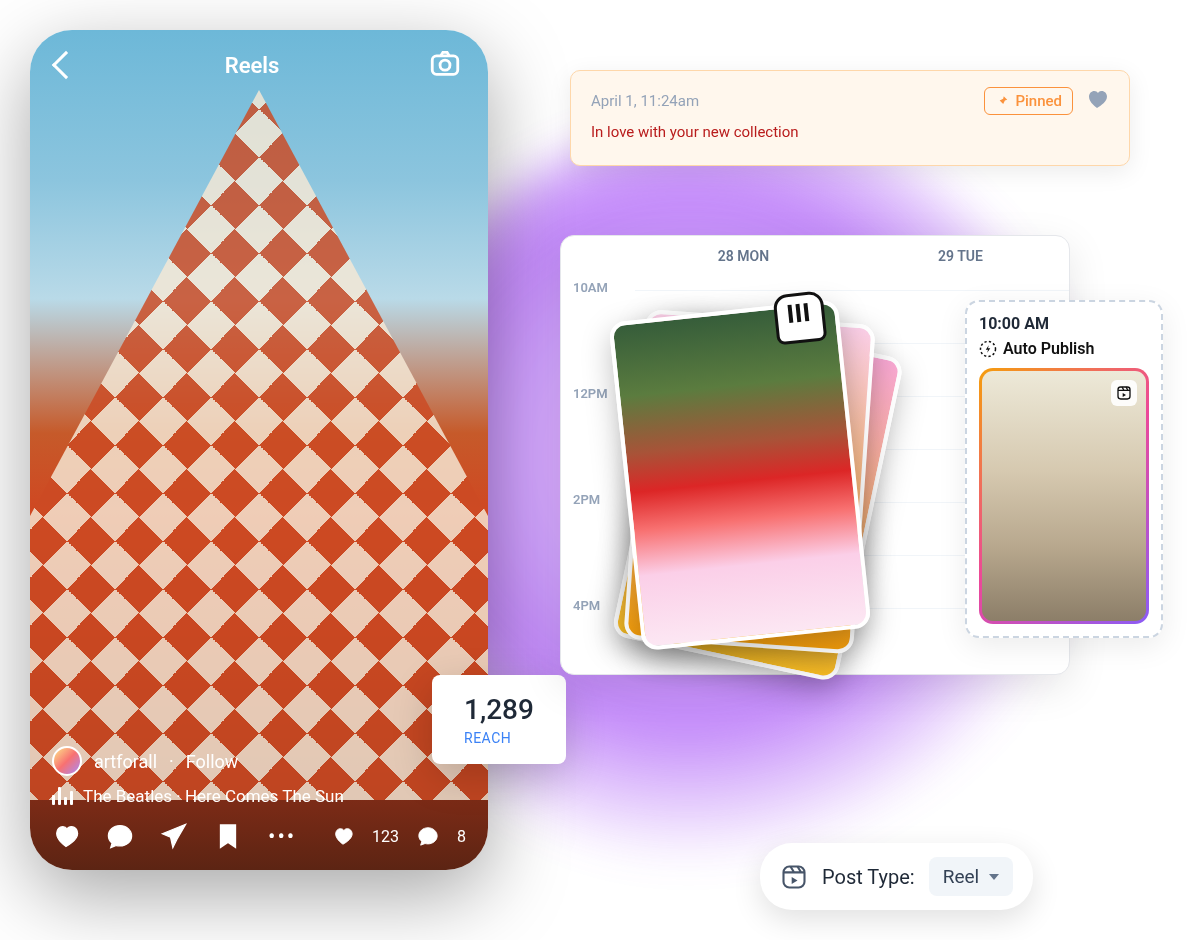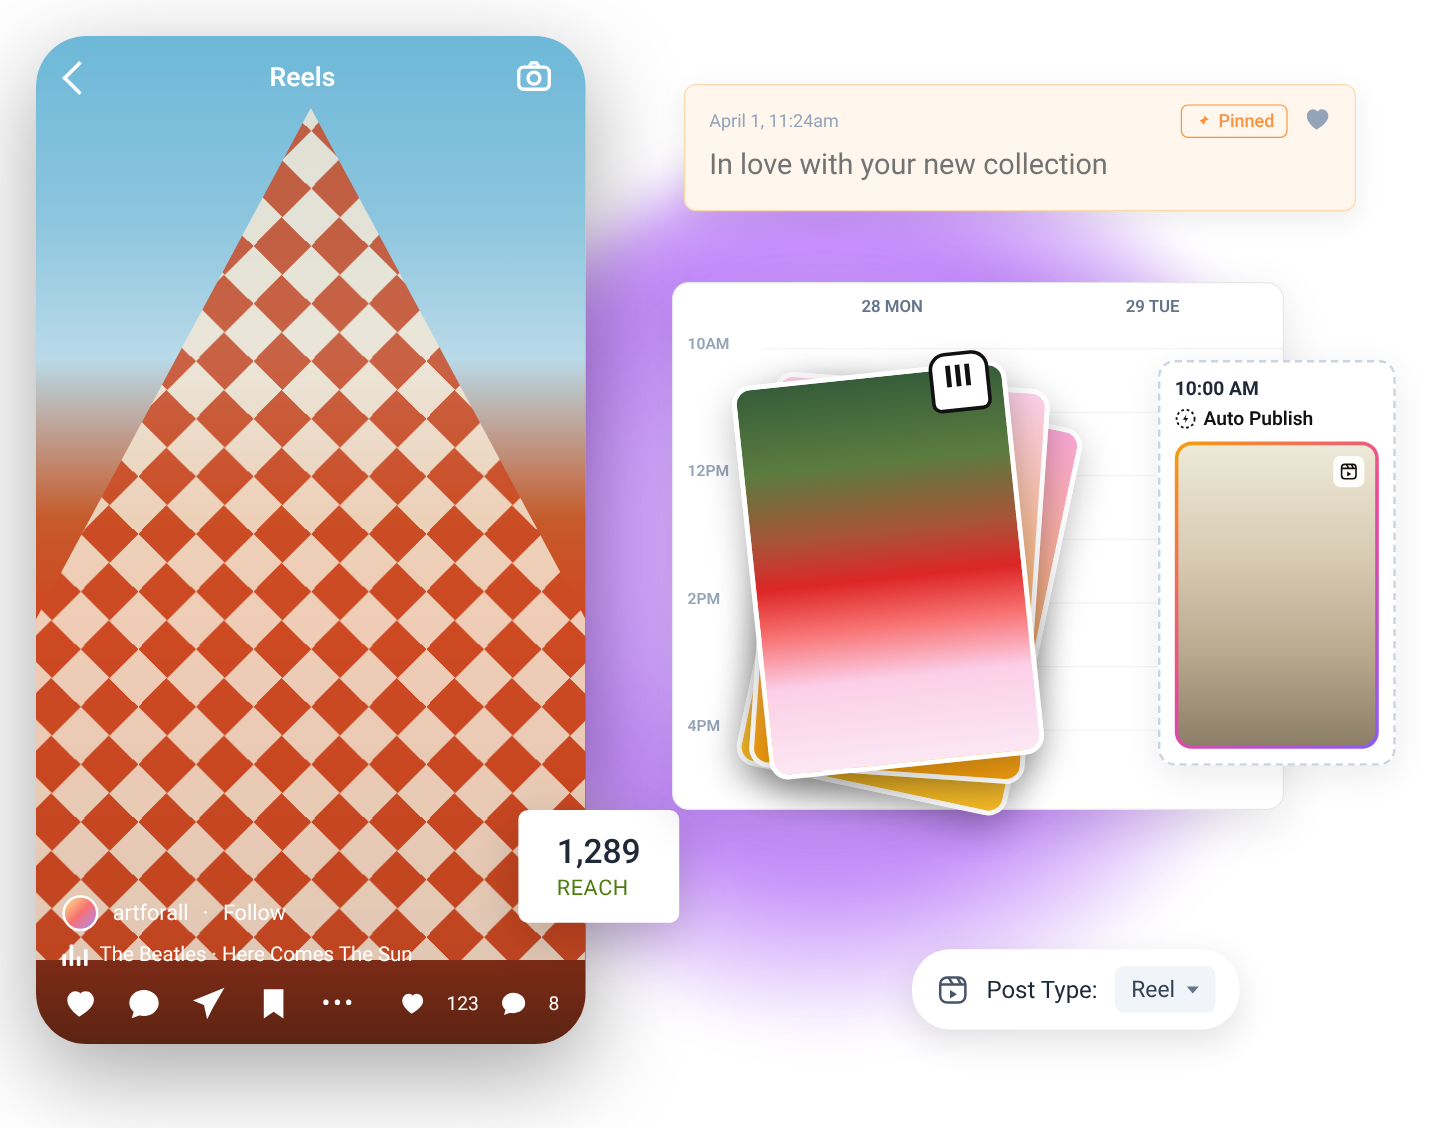--- a/index.html
+++ b/index.html
@@ -22,29 +22,29 @@
 .bars i:nth-child(1){height:10px}.bars i:nth-child(2){height:18px}.bars i:nth-child(3){height:8px}.bars i:nth-child(4){height:14px}
 .acts{display:flex;align-items:center;justify-content:space-between}
 .actsL{display:flex;gap:26px;align-items:center}
 .actsR{display:flex;gap:18px;align-items:center;font-size:16px}
 .ico{width:28px;height:28px;fill:#fff;stroke:#fff}
 .ico.sm{width:22px;height:22px}
 .dots{letter-spacing:2px;font-size:22px}
 
 .reach{position:absolute;left:432px;top:675px;background:#fff;border-radius:8px;padding:18px 32px;box-shadow:0 12px 40px rgba(0,0,0,.18)}
 .reach .n{font-size:28px;font-weight:500;color:#1f2937}
-.reach .l{font-size:18px;color:#4d7c0f;letter-spacing:.5px;margin-top:4px}
+.reach .l{font-size:14px;color:#3b82f6;letter-spacing:.5px;margin-top:4px}
 
 .comment{position:absolute;left:570px;top:70px;width:560px;background:#fff7ed;border:1px solid #fed7aa;border-radius:10px;padding:16px 20px;box-shadow:0 6px 24px rgba(0,0,0,.08)}
 .comment-top{display:flex;align-items:center;justify-content:space-between;margin-bottom:8px}
 .comment-time{color:#94a3b8;font-size:15px}
 .comment-right{display:flex;align-items:center;gap:12px}
 .pinned{display:inline-flex;align-items:center;gap:6px;border:1.5px solid #fb923c;color:#fb923c;border-radius:6px;padding:4px 10px;font-size:15px;font-weight:500}
 .heart-g svg{width:24px;height:24px;fill:#94a3b8}
-.comment-txt{font-size:24px;color:#737373;margin-bottom:8px}
+.comment-txt{font-size:15px;color:#b91c1c;margin-bottom:8px}
 .likes{text-align:right;font-size:15px;color:#64748b}
 
 .cal{position:absolute;left:560px;top:235px;width:510px;height:440px;background:#fff;border:1px solid #e5e7eb;border-radius:14px;box-shadow:0 12px 40px rgba(0,0,0,.1);overflow:hidden}
 .cal-head{display:flex;height:40px;padding-left:74px}
 .cal-head .day{flex:1;text-align:center;font-size:14px;font-weight:600;color:#64748b;line-height:40px}
 .cal-body{position:relative;height:400px;padding-left:74px}
 .cal-tc{position:absolute;left:0;top:0;width:74px;height:100%}
 .cal-t{position:absolute;left:12px;font-size:13px;font-weight:600;color:#94a3b8}
 .gl{position:absolute;left:74px;right:0;height:1px;background:#f1f5f9}
 
@@ -56,21 +56,21 @@
 .grab{position:absolute;top:-14px;right:10px;width:50px;height:50px;background:#fff;border:3px solid #111;border-radius:14px 14px 8px 8px}
 .grab::before{content:"";position:absolute;top:8px;left:11px;width:4px;height:18px;background:#111;box-shadow:8px 0 #111,16px 0 #111}
 
 .sched{position:absolute;left:965px;top:300px;width:198px;background:#fff;border:2px dashed #cbd5e1;border-radius:14px;padding:12px;box-shadow:0 8px 30px rgba(0,0,0,.08)}
 .sched .tm{font-size:16px;font-weight:700;color:#1f2937;margin-bottom:6px}
 .sched .ap{display:flex;align-items:center;gap:6px;font-size:16px;font-weight:600;color:#111;margin-bottom:10px}
 .thumb-out{padding:3px;border-radius:14px;background:linear-gradient(135deg,#f59e0b,#ec4899,#8b5cf6);position:relative}
 .thumb{height:250px;border-radius:11px;background:linear-gradient(180deg,#ede9d8 0%,#d6c9b0 40%,#b8a88e 70%,#8c7e68 100%)}
 .rb{position:absolute;top:12px;right:12px;width:26px;height:26px;border-radius:6px;background:rgba(255,255,255,.9);display:flex;align-items:center;justify-content:center}
 
-.pt{position:absolute;left:760px;top:791px;background:#fff;border-radius:32px;padding:14px 20px;display:flex;align-items:center;gap:14px;box-shadow:0 10px 30px rgba(0,0,0,.12)}
+.pt{position:absolute;left:760px;top:843px;background:#fff;border-radius:32px;padding:14px 20px;display:flex;align-items:center;gap:14px;box-shadow:0 10px 30px rgba(0,0,0,.12)}
 .pt-ico{width:28px;height:28px}
 .pt-lbl{font-size:20px;color:#1f2937}
 .pt-sel{background:#f1f5f9;border-radius:8px;padding:8px 14px;display:flex;align-items:center;gap:10px;font-size:19px;color:#334155}
 .chev{width:0;height:0;border-left:5px solid transparent;border-right:5px solid transparent;border-top:6px solid #64748b}
 </style>
 </head>
 <body>
 
 <div class="bg-glow"></div>
 

